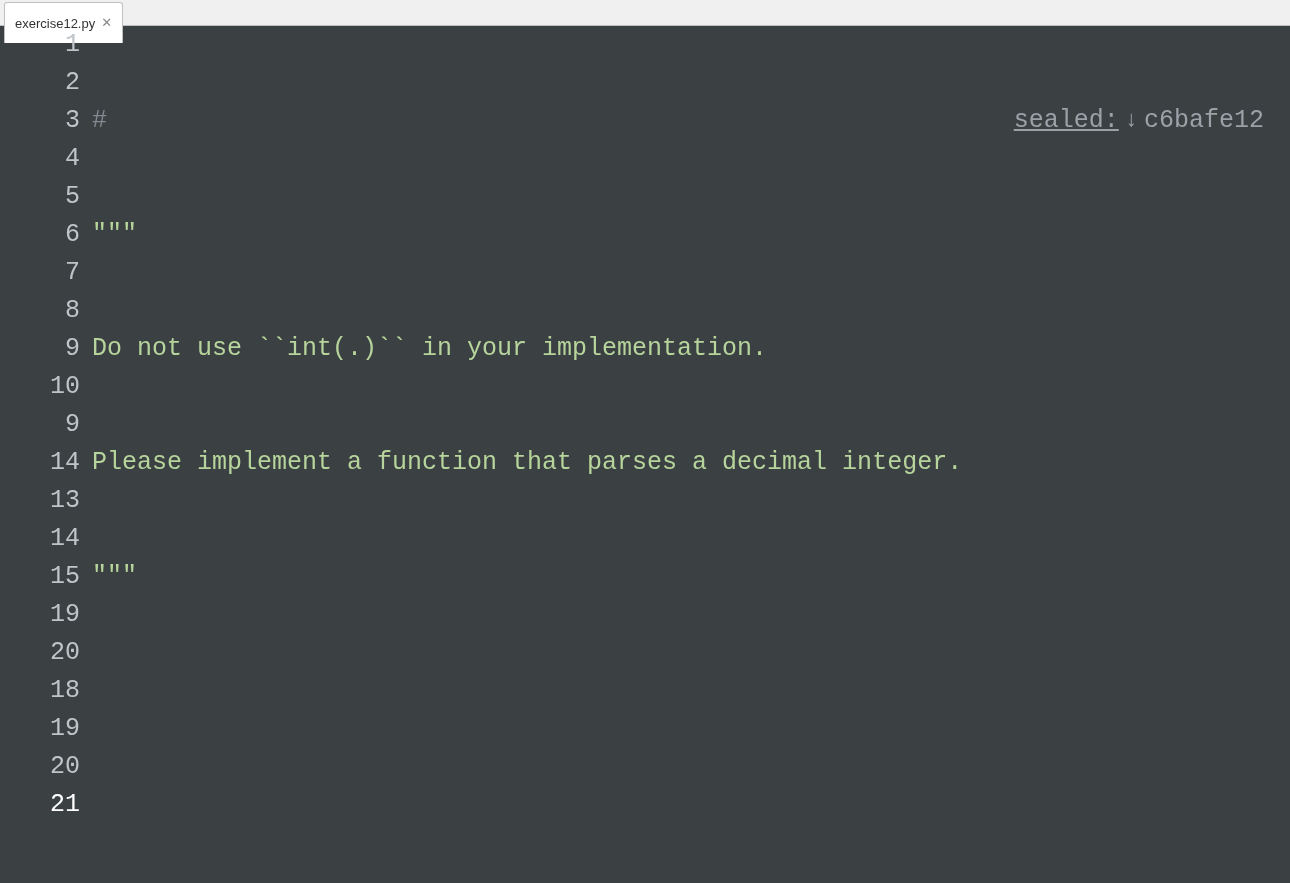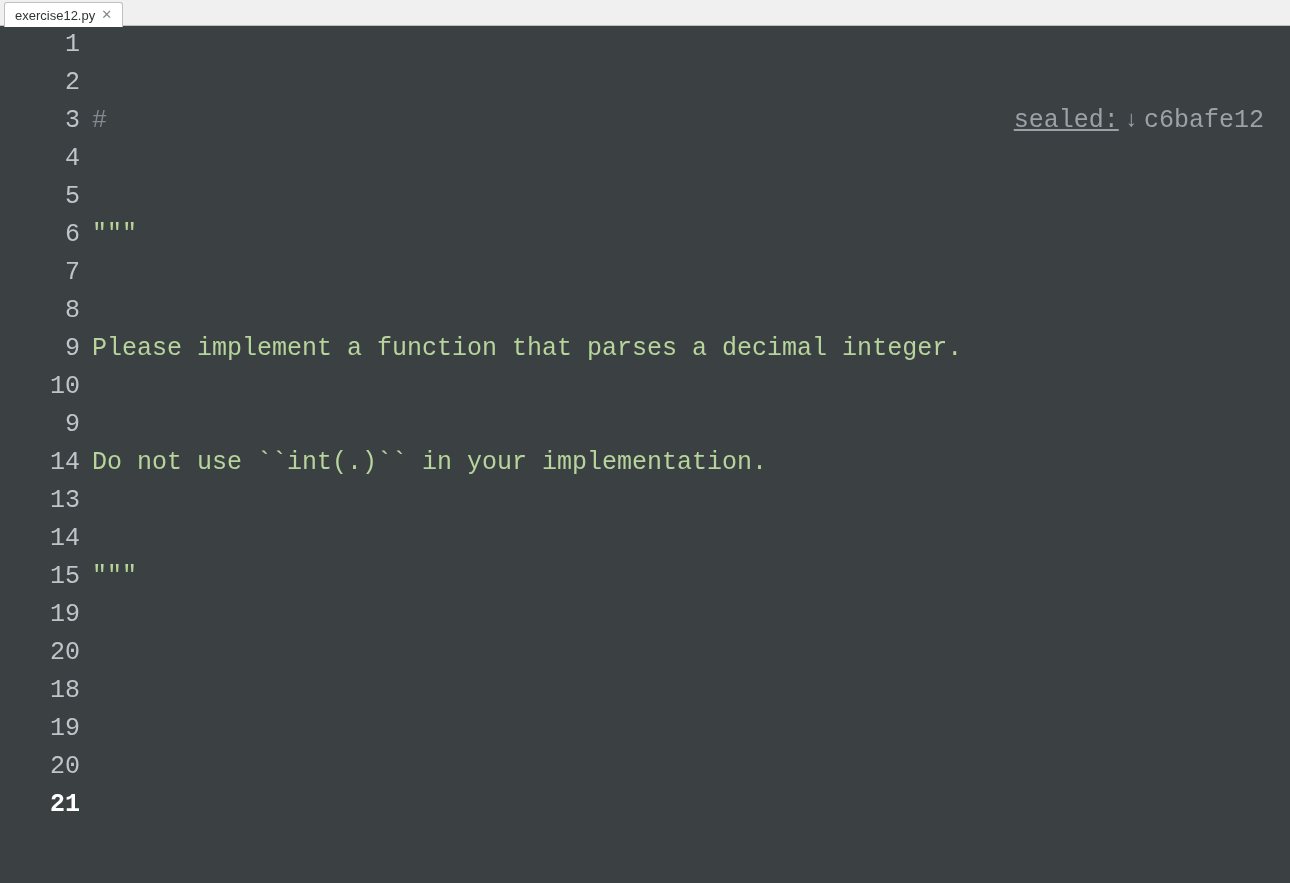--- a/index.html
+++ b/index.html
@@ -16,21 +16,21 @@
   border-bottom: 1px solid #c0c0c0;
   display: flex;
   align-items: stretch;
 }
 .tab {
   background: #ffffff;
   border: 1px solid #c0c0c0;
   border-bottom: none;
   border-top-left-radius: 3px;
   border-top-right-radius: 3px;
-  padding: 12px 10px;
+  padding: 20px 10px;
   display: flex;
   align-items: center;
   gap: 6px;
   font-family: Tahoma, Arial, sans-serif;
   font-size: 13px;
   color: #333;
   margin-left: 4px;
   margin-top: 2px;
 }
 .tab .close-icon {
@@ -50,21 +50,21 @@
 .gutter {
   width: 92px;
   flex-shrink: 0;
   color: #bfc4c8;
   text-align: right;
   padding-right: 12px;
   padding-left: 8px;
   user-select: none;
 }
 .gutter .ln { height: 38px; }
-.gutter .ln.active { font-weight: bold; color: #ffffff; }
+.gutter .ln.active { font-weight: normal; color: #ffffff; }
 .code {
   flex: 1 1 auto;
   color: #cfd3d6;
   white-space: pre;
   position: relative;
   padding-right: 18px;
 }
 .code .row { height: 38px; display: flex; align-items: center; }
 .tok-comment { color: #808a90; }
 .tok-string  { color: #b6d49b; }
@@ -110,22 +110,22 @@
     <div class="ln">20</div>
     <div class="ln">18</div>
     <div class="ln">19</div>
     <div class="ln">20</div>
     <div class="ln active">21</div>
   </div>
 
   <div class="code">
     <div class="row"><span class="tok-comment">#</span><span class="badge" style="text-decoration:none;"><span style="text-decoration:underline;">sealed:</span><span class="arrow">↓</span><span style="">c6bafe12</span></span></div>
     <div class="row"><span class="tok-string">"""</span></div>
+    <div class="row"><span class="tok-string">Do not use ``</span><span class="tok-string">int(.)</span><span class="tok-string">`` in your implementation.</span></div>
     <div class="row"><span class="tok-string">Please implement a function that parses a decimal integer.</span></div>
-    <div class="row"><span class="tok-string">Do not use ``</span><span class="tok-string">int(.)</span><span class="tok-string">`` in your implementation.</span></div>
     <div class="row"><span class="tok-string">"""</span></div>
     <div class="row"></div>
     
     
     
     
     
     
     
     

